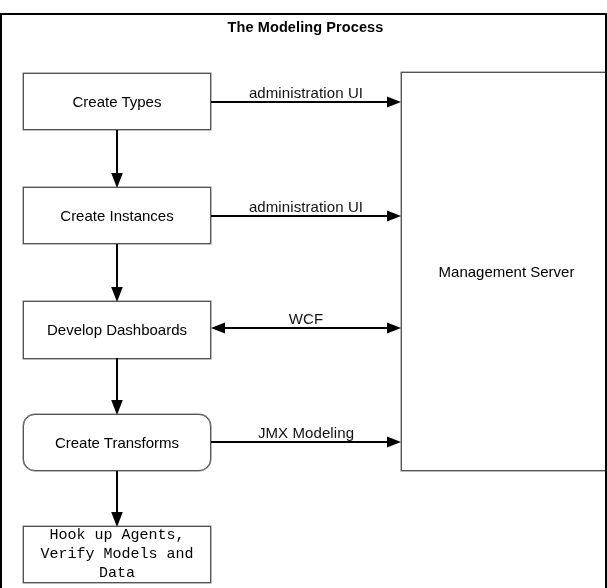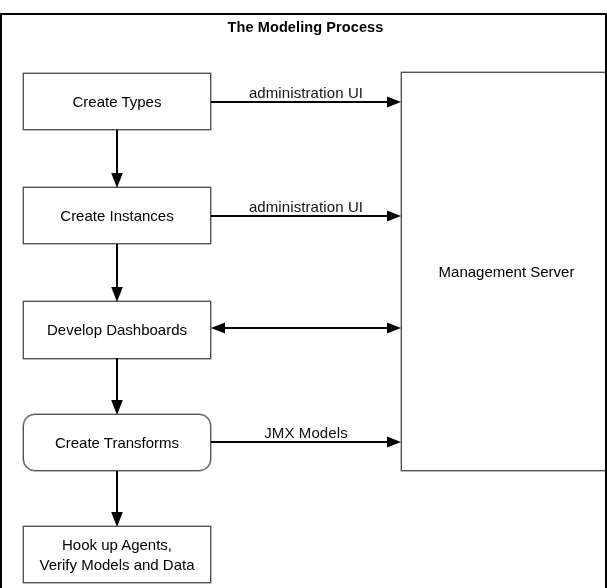--- a/index.html
+++ b/index.html
@@ -97,21 +97,21 @@
   </div>
 
   <div class="proc-box" style="left:21px; top:286px; width:188px; height:58px;">
     <span class="box-label">Develop Dashboards</span>
   </div>
 
   <div class="proc-box" style="left:21px; top:399px; width:188px; height:57px;border-radius:12px;">
     <span class="box-label">Create Transforms</span>
   </div>
 
-  <div class="proc-box" style="left:21px; top:511px; width:188px; height:57px;">
+  <div class="proc-box" style="left:21px; top:511px; width:188px; height:57px;font-family:Liberation Mono, monospace;">
     <span class="box-label">Hook up Agents,
 Verify Models and Data</span>
   </div>
 
   <div class="server-box" style="left:399px; top:57px; width:211px; height:399px;">
     <span>Management Server</span>
   </div>
 
   <svg class="arrow-svg" style="left:209px; top:78px; width:190px; height:18px;" viewBox="0 0 190 18">
     <line class="ln" x1="0" y1="9" x2="181" y2="9"></line>
@@ -123,26 +123,27 @@
     <line class="ln" x1="0" y1="9" x2="181" y2="9"></line>
     <polygon class="hd" points="190,9 176,3.5 176,14.5"></polygon>
   </svg>
   <div class="edge-label" style="left:204px; top:183px; width:200px;">administration UI</div>
 
   <svg class="arrow-svg" style="left:209px; top:304px; width:190px; height:18px;" viewBox="0 0 190 18">
     <line class="ln" x1="9" y1="9" x2="181" y2="9"></line>
     <polygon class="hd" points="190,9 176,3.5 176,14.5"></polygon>
     <polygon class="hd" points="0,9 14,3.5 14,14.5"></polygon>
   </svg>
+  <div class="edge-label" style="left:204px; top:295px; width:200px;">WCF</div>
 
   <svg class="arrow-svg" style="left:209px; top:418px; width:190px; height:18px;" viewBox="0 0 190 18">
     <line class="ln" x1="0" y1="9" x2="181" y2="9"></line>
     <polygon class="hd" points="190,9 176,3.5 176,14.5"></polygon>
   </svg>
-  <div class="edge-label" style="left:204px; top:409px; width:200px;">JMX Models</div>
+  <div class="edge-label" style="left:204px; top:409px; width:200px;">JMX Modeling</div>
 
   <svg class="arrow-svg" style="left:106px; top:115px; width:18px; height:58px;" viewBox="0 0 18 58">
     <line class="ln" x1="9" y1="0" x2="9" y2="48"></line>
     <polygon class="hd" points="9,58 3.2,43 14.8,43"></polygon>
   </svg>
 
   <svg class="arrow-svg" style="left:106px; top:229px; width:18px; height:58px;" viewBox="0 0 18 58">
     <line class="ln" x1="9" y1="0" x2="9" y2="48"></line>
     <polygon class="hd" points="9,58 3.2,43 14.8,43"></polygon>
   </svg>

